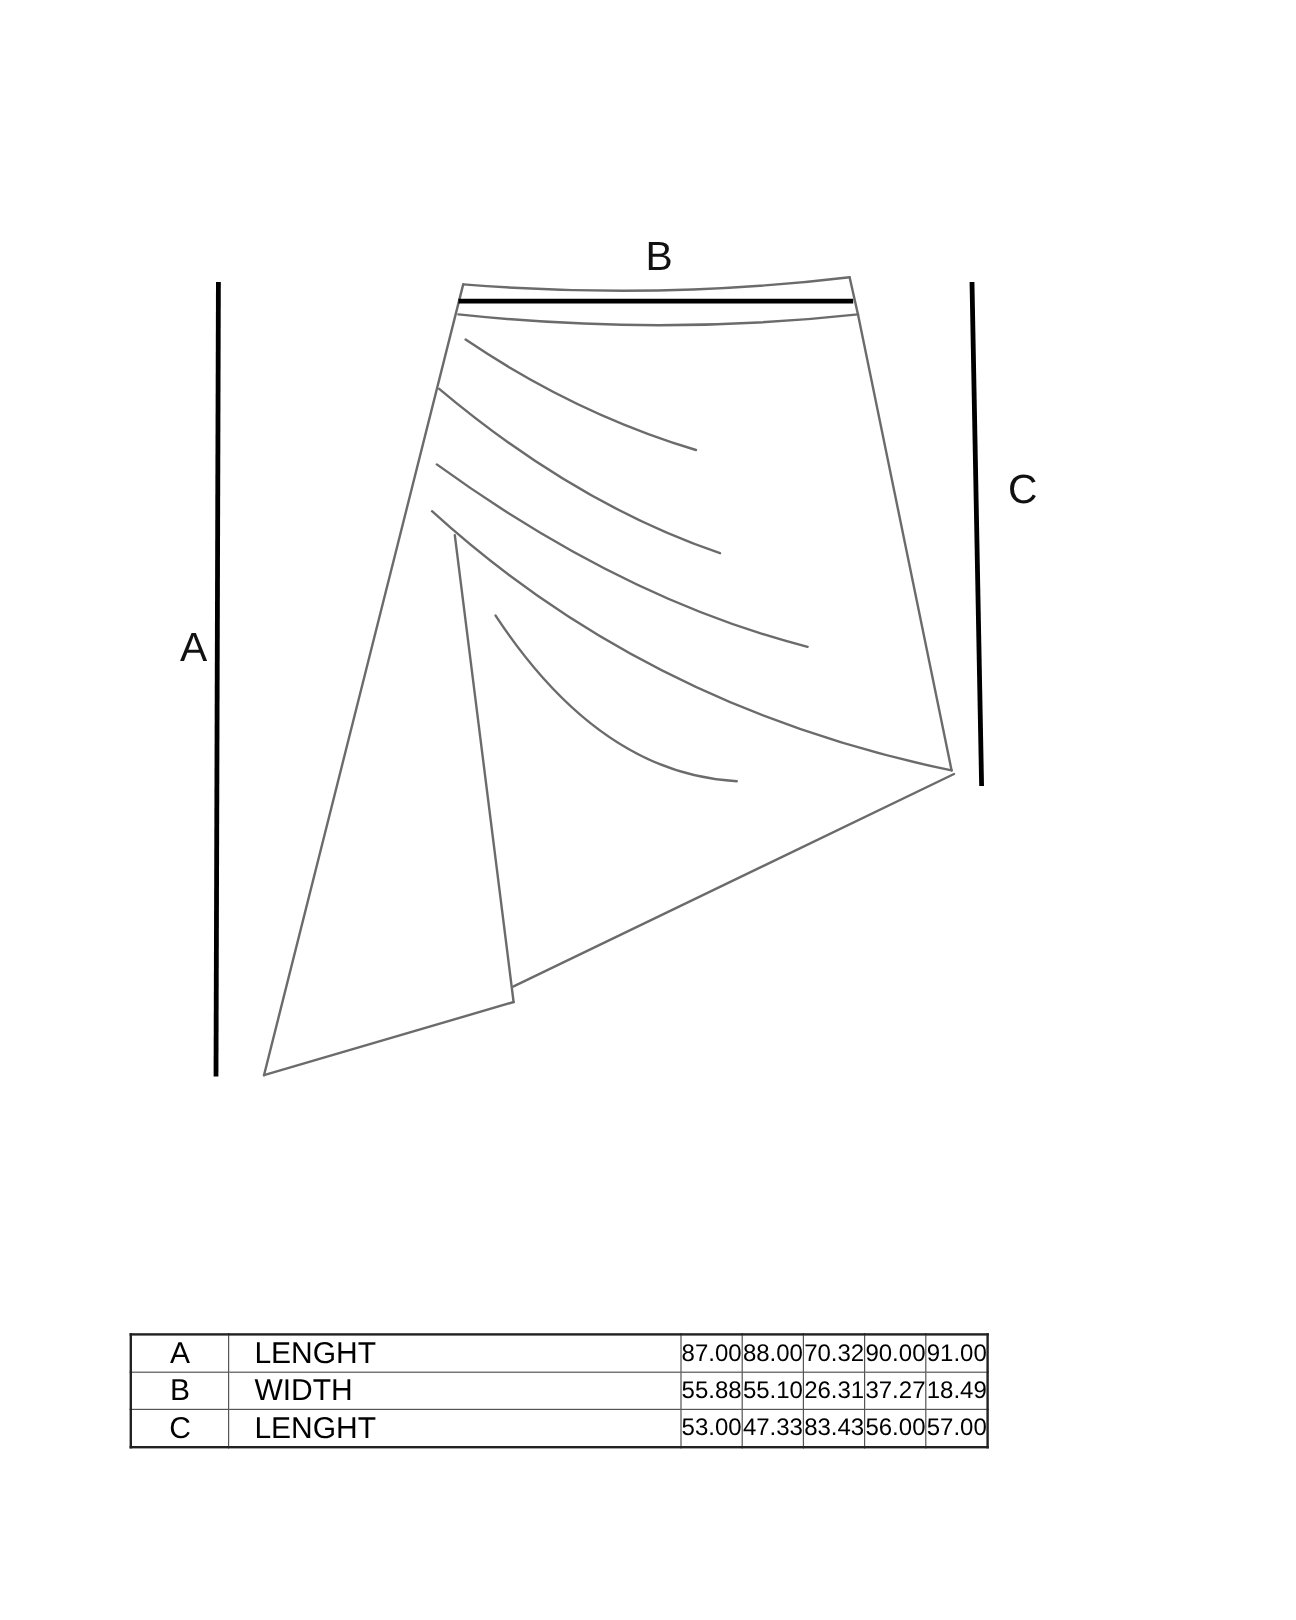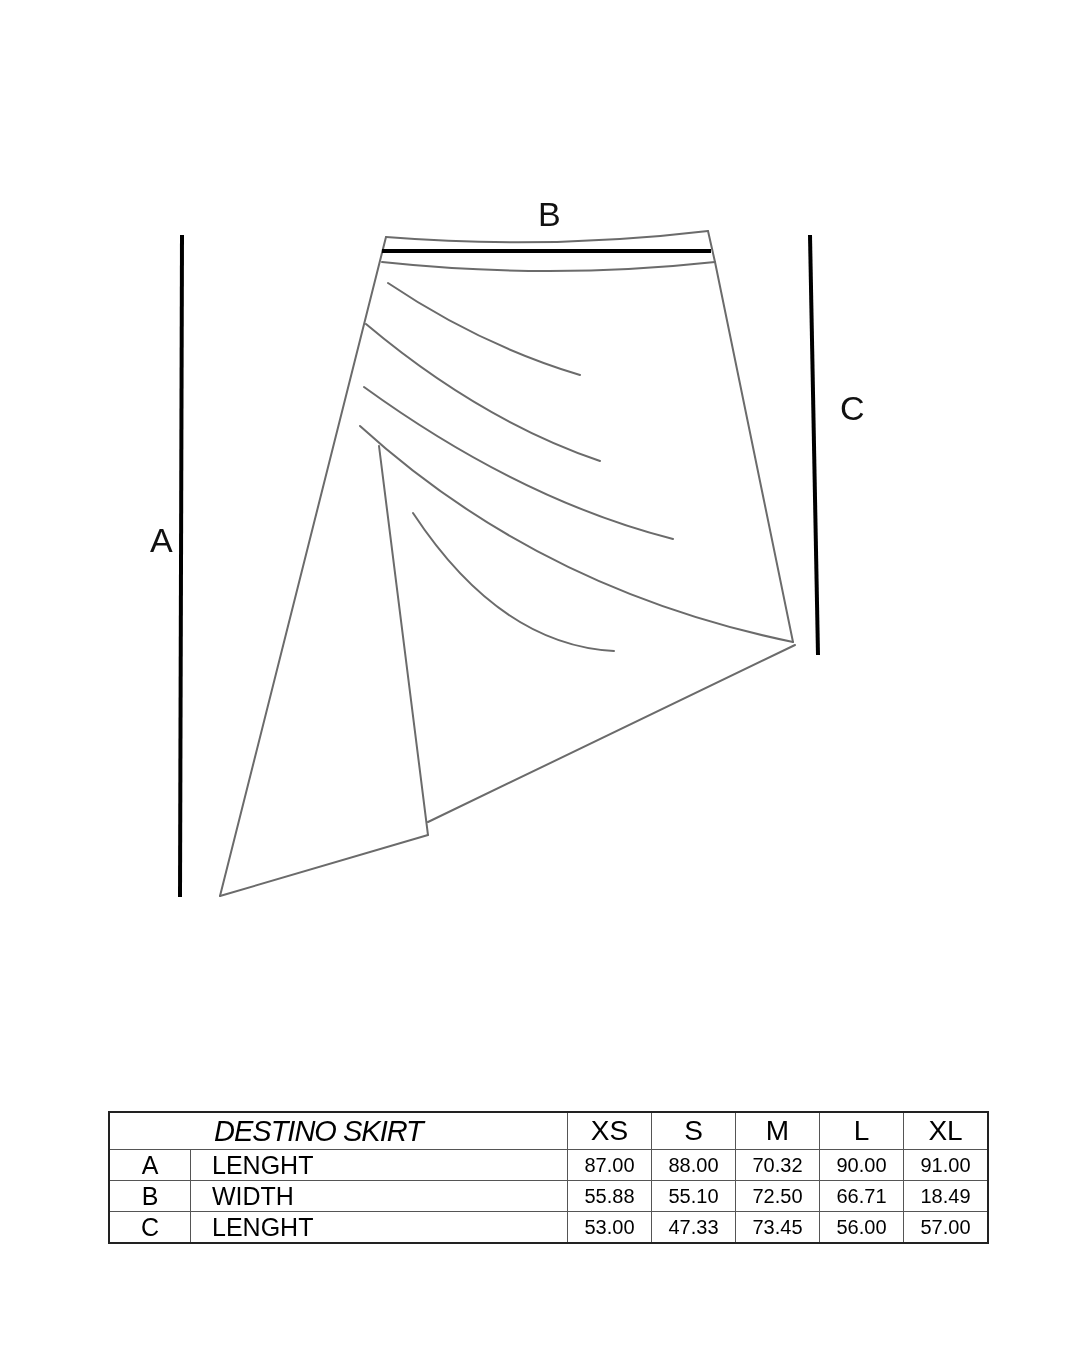--- a/index.html
+++ b/index.html
@@ -48,49 +48,41 @@
     <line x1="810" y1="235" x2="818" y2="655"></line>
   </g>
 </svg>
 
 <div class="dim-label" style="left:538px; top:197px;">B</div>
 <div class="dim-label" style="left:150px; top:523px;">A</div>
 <div class="dim-label" style="left:840px; top:391px;">C</div>
 
 <table id="size-table">
   <tbody>
-      <tr class="head">
-    <td class="title-cell" colspan="2">DESTINO SKIRT</td>
-    <td class="size-head">XS</td>
-    <td class="size-head">S</td>
-    <td class="size-head">M</td>
-    <td class="size-head">L</td>
-    <td class="size-head">XL</td>
-  </tr>
   <tr>
     <td class="letter-cell">A</td>
     <td class="name-cell">LENGHT</td>
     <td class="val-cell">87.00</td>
     <td class="val-cell">88.00</td>
     <td class="val-cell">70.32</td>
     <td class="val-cell">90.00</td>
     <td class="val-cell">91.00</td>
   </tr>
   <tr>
     <td class="letter-cell">B</td>
     <td class="name-cell">WIDTH</td>
     <td class="val-cell">55.88</td>
     <td class="val-cell">55.10</td>
-    <td class="val-cell">72.50</td>
-    <td class="val-cell">66.71</td>
+    <td class="val-cell">26.31</td>
+    <td class="val-cell">37.27</td>
     <td class="val-cell">18.49</td>
   </tr>
   <tr>
     <td class="letter-cell">C</td>
     <td class="name-cell">LENGHT</td>
     <td class="val-cell">53.00</td>
     <td class="val-cell">47.33</td>
-    <td class="val-cell">73.45</td>
+    <td class="val-cell">83.43</td>
     <td class="val-cell">56.00</td>
     <td class="val-cell">57.00</td>
   </tr>
 </tbody>
   </table>
 
 </body></html>

